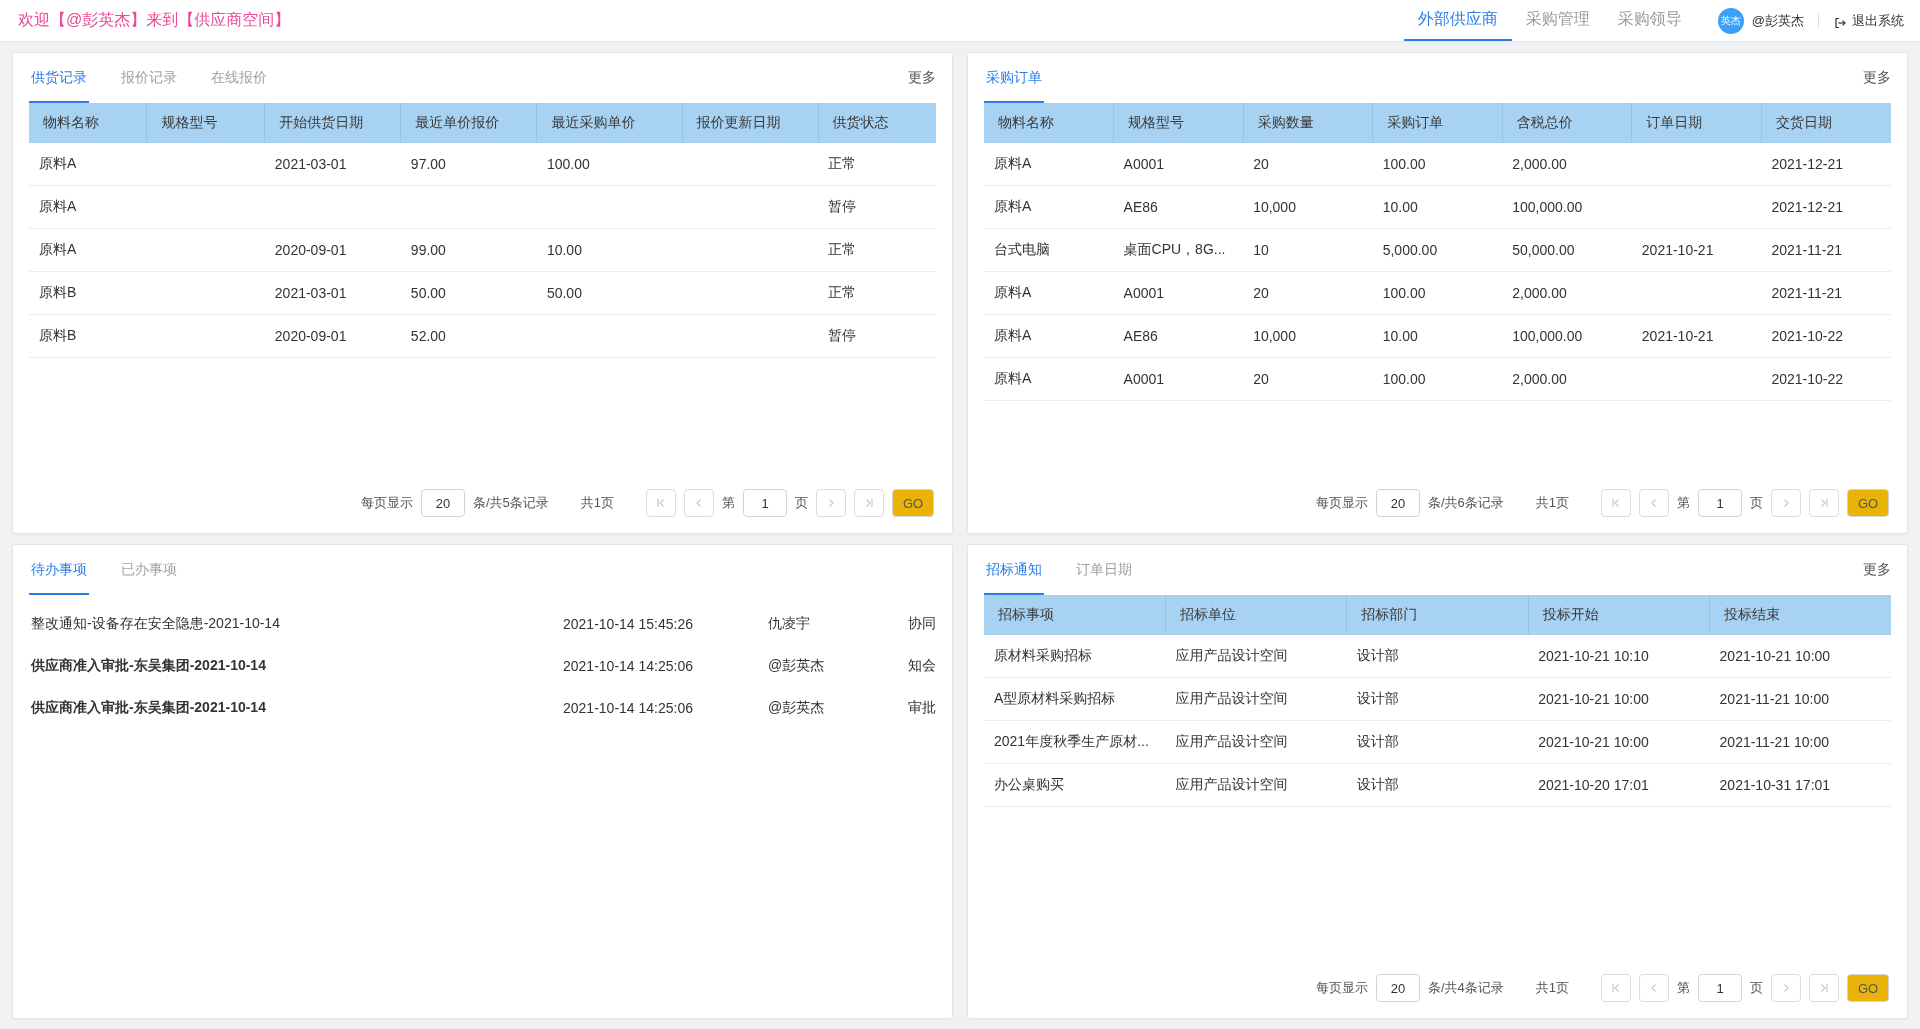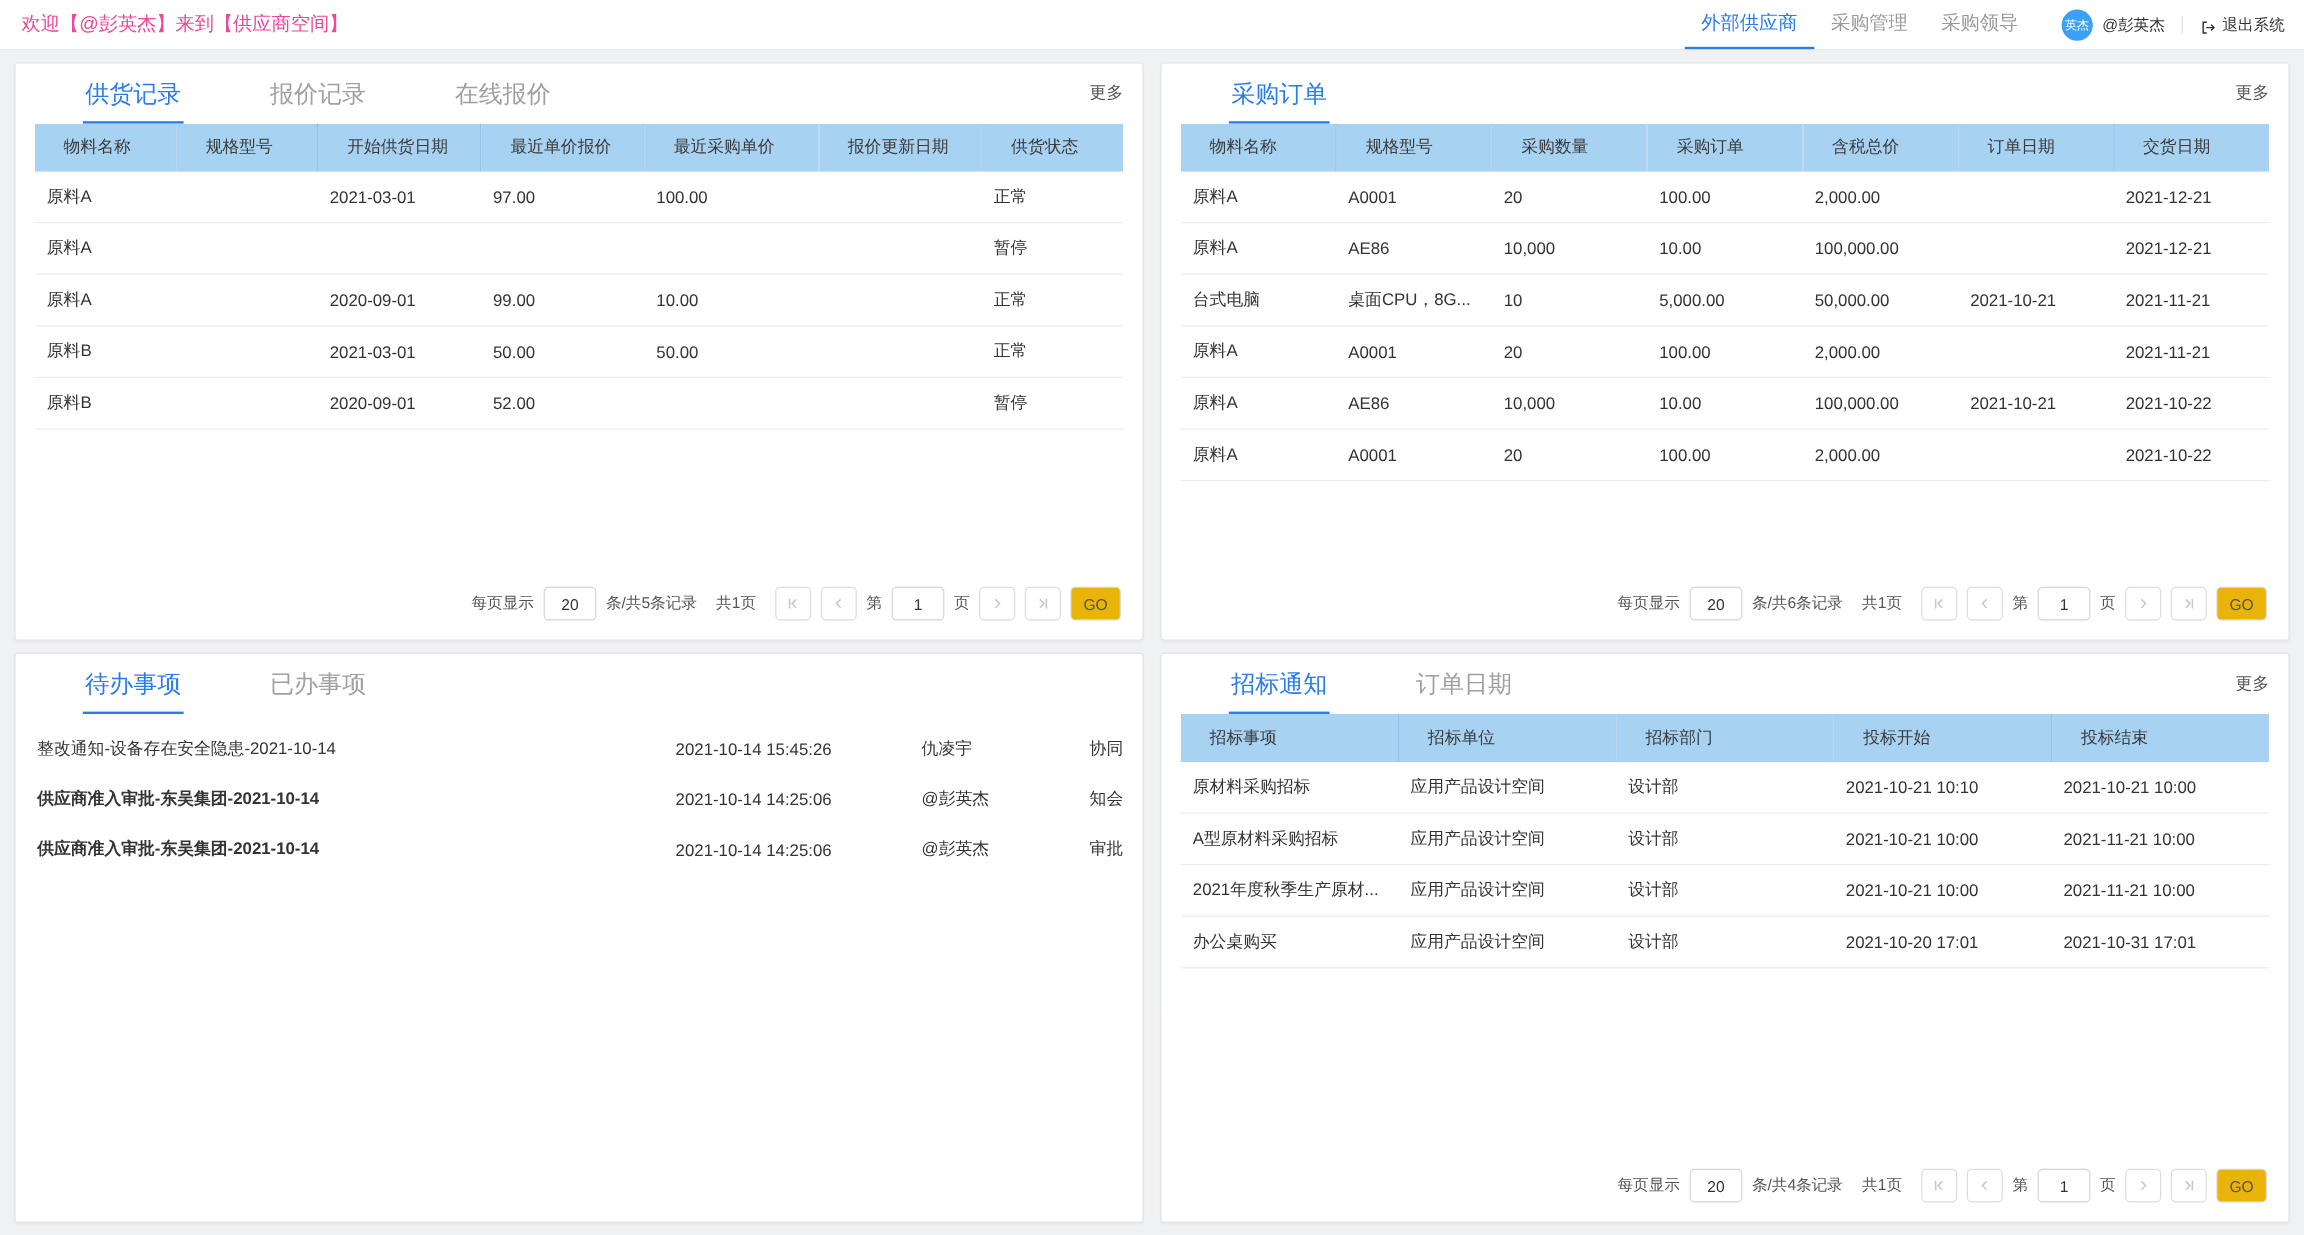--- a/index.html
+++ b/index.html
@@ -25,45 +25,45 @@
   .v-divider { width:1px; height:14px; background:#ddd; margin-right:14px; }
   .logout { display:flex; align-items:flex-end; gap:5px; font-size:13px; color:#333; cursor:pointer; }
 
   
   .main { display:grid; grid-template-columns:1fr 1fr; grid-template-rows:482px 475px;
           gap:10px 14px; padding:10px 12px; }
   .panel { background:#fff; border:1px solid #e4e4e4; border-radius:3px; padding:0 16px;
            display:flex; flex-direction:column; box-shadow:0 1px 2px rgba(0,0,0,0.03); overflow:hidden; }
   .panel-head { display:flex; align-items:center; justify-content:space-between; height:50px; flex:none; }
   .tabs { display:flex; gap:30px; height:100%; }
-  .tab { display:flex; align-items:center; font-size:20px; color:#a0a0a0; cursor:pointer;
-         border-bottom:2px solid transparent; padding:2px 2px 0;margin-left:40px; }
+  .tab { display:flex; align-items:center; font-size:14px; color:#a0a0a0; cursor:pointer;
+         border-bottom:2px solid transparent; padding:2px 2px 0; }
   .tab.active { color:#2b7ce9; border-bottom-color:#2b7ce9; }
   .more { font-size:14px; color:#555; cursor:pointer; }
 
   
   table { width:100%; border-collapse:collapse; table-layout:fixed; font-size:14px; }
   thead th { background:#a8d2f2; font-weight:normal; color:#3a3a3a; text-align:left;
-             padding:11px 24px; border-right:1px solid #97c3e6; white-space:nowrap; overflow:hidden; }
+             padding:11px 14px; border-right:1px solid #97c3e6; white-space:nowrap; overflow:hidden; }
   thead th:last-child { border-right:none; }
   tbody td { padding:12px 10px; border-bottom:1px solid #ececec; color:#333;
              white-space:nowrap; overflow:hidden; text-overflow:ellipsis; }
 
   .supply-table col:nth-child(1){width:13%} .supply-table col:nth-child(2){width:13%}
   .supply-table col:nth-child(3){width:15%} .supply-table col:nth-child(4){width:15%}
   .supply-table col:nth-child(5){width:16%} .supply-table col:nth-child(6){width:15%}
   .supply-table col:nth-child(7){width:13%}
 
   .orders-table col{width:14.28%}
   .bidding-table col{width:20%}
 
   
   .pagination { margin-top:auto; display:flex; align-items:center; justify-content:flex-end;
                 gap:8px; padding:14px 2px 16px; font-size:13px; color:#555; flex:none; }
-  .ml10 { margin-left:8px; }
+  .ml10 { margin-left:24px; }
   .pg-input { width:44px; height:28px; border:1px solid #d4d4d4; border-radius:4px; text-align:center;
               font-size:13px; color:#333; font-family:inherit; background:#fff; }
   .pg-btn { width:30px; height:28px; border:1px solid #dcdcdc; border-radius:4px; background:#fff;
             display:inline-flex; align-items:center; justify-content:center; cursor:pointer; }
   .go-btn { min-width:42px; height:28px; border:1px solid #d4d4d4; border-radius:4px; background:#eab308;
             font-size:13px; color:#555; cursor:pointer; font-family:inherit; }
 
   
   .todo-list { padding-top:8px; }
   .todo-row { display:flex; align-items:center; height:42px; font-size:14px; color:#333; cursor:pointer; }

